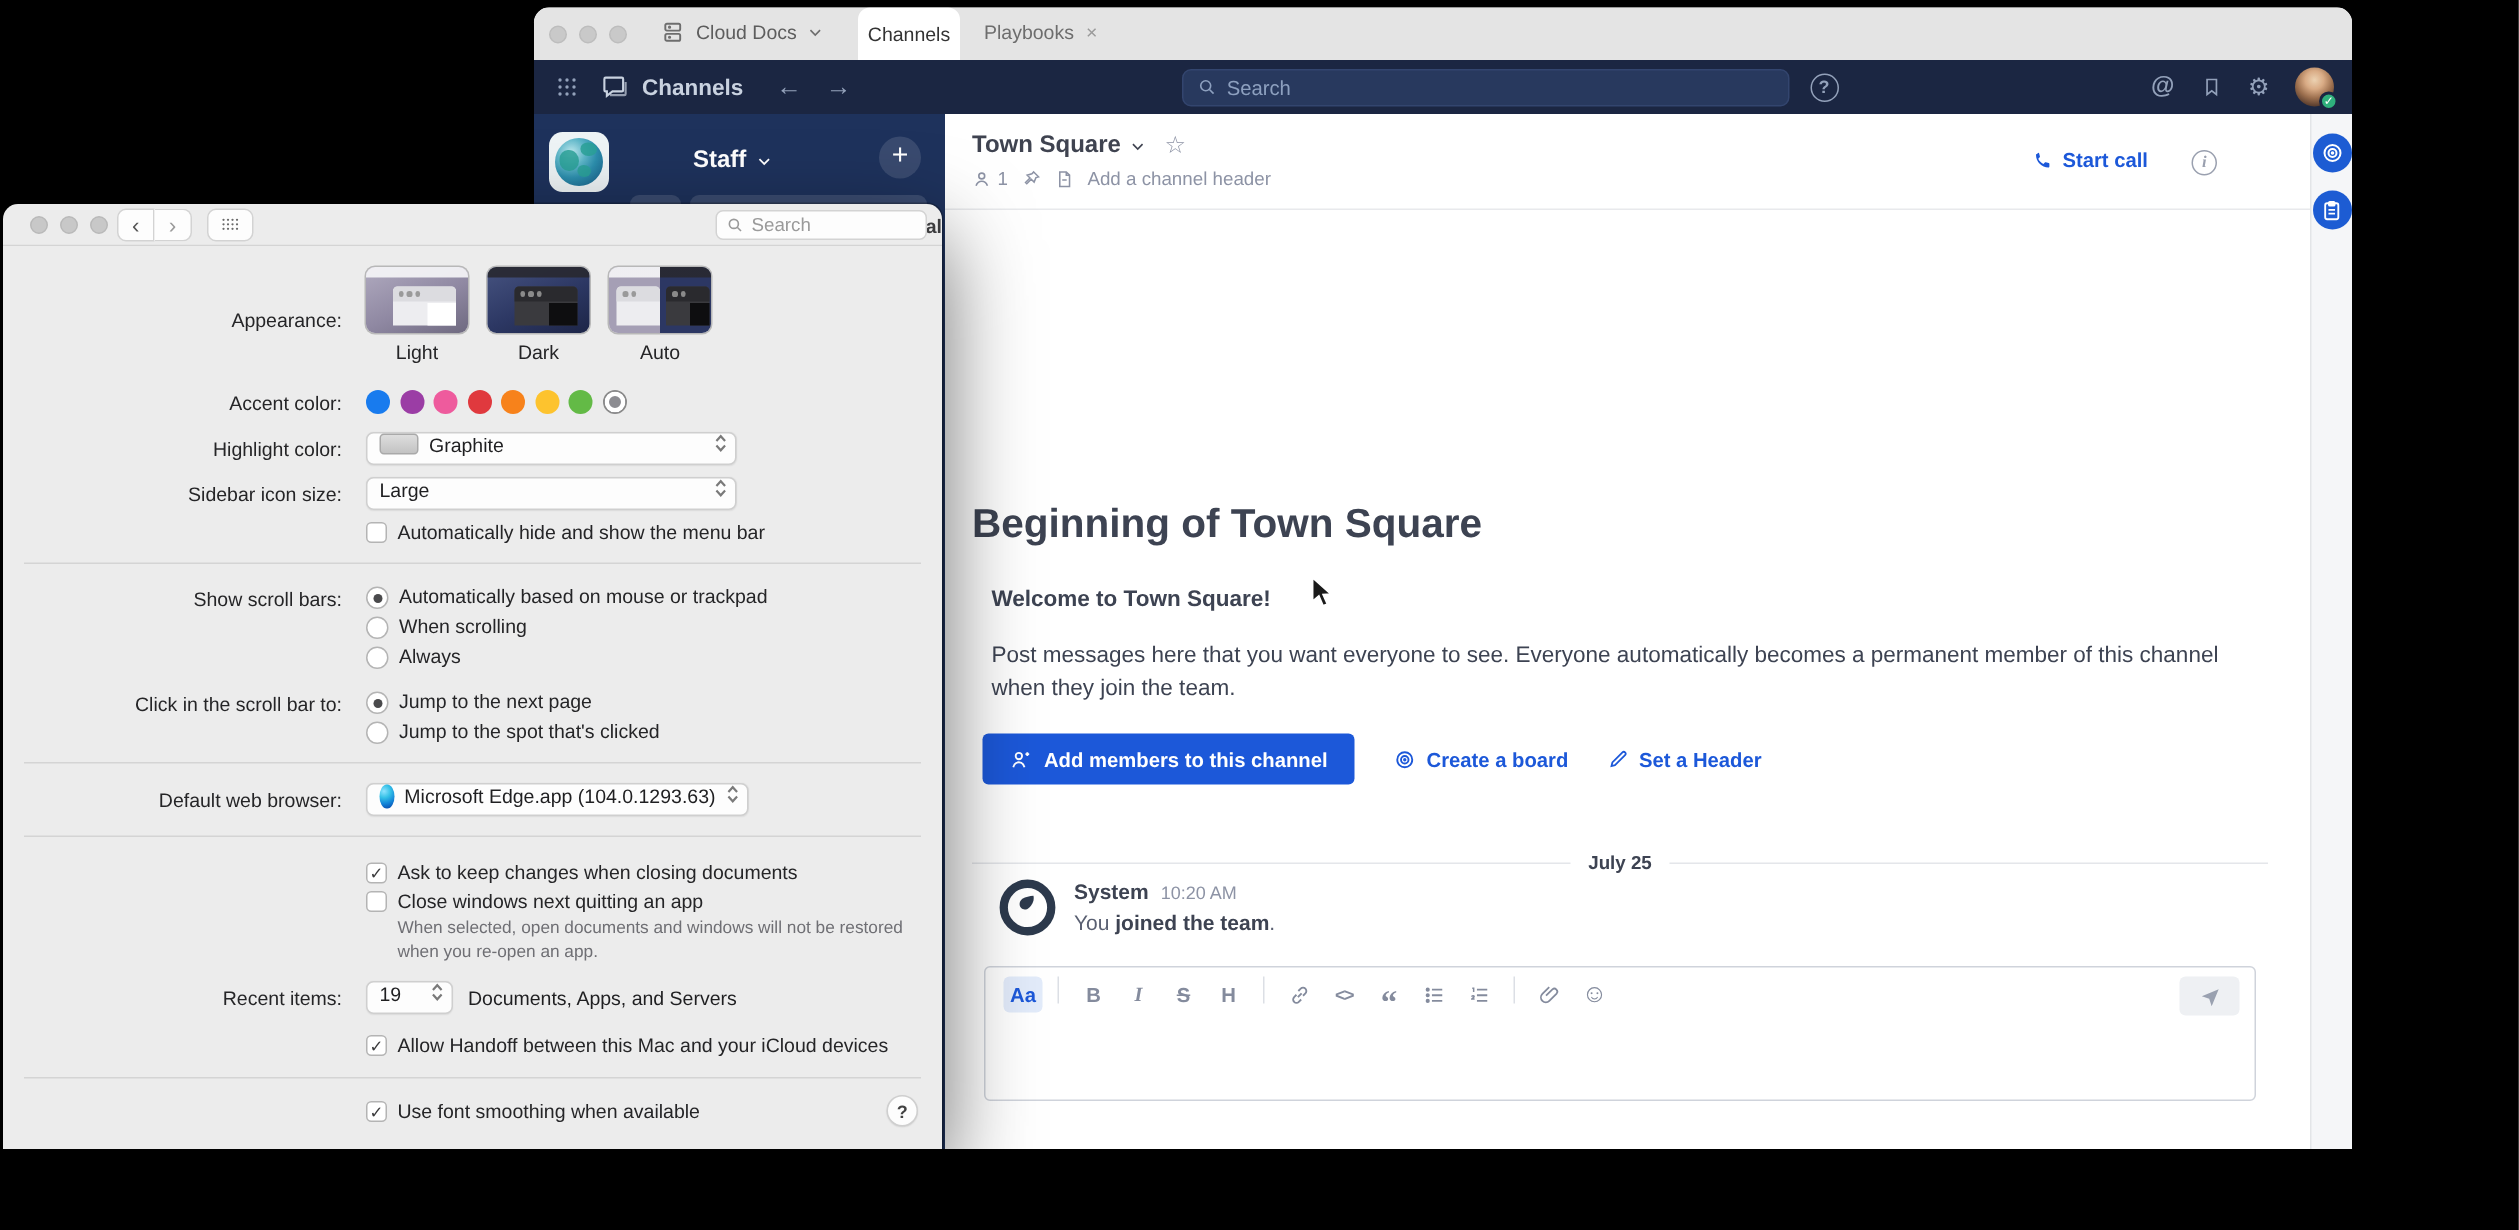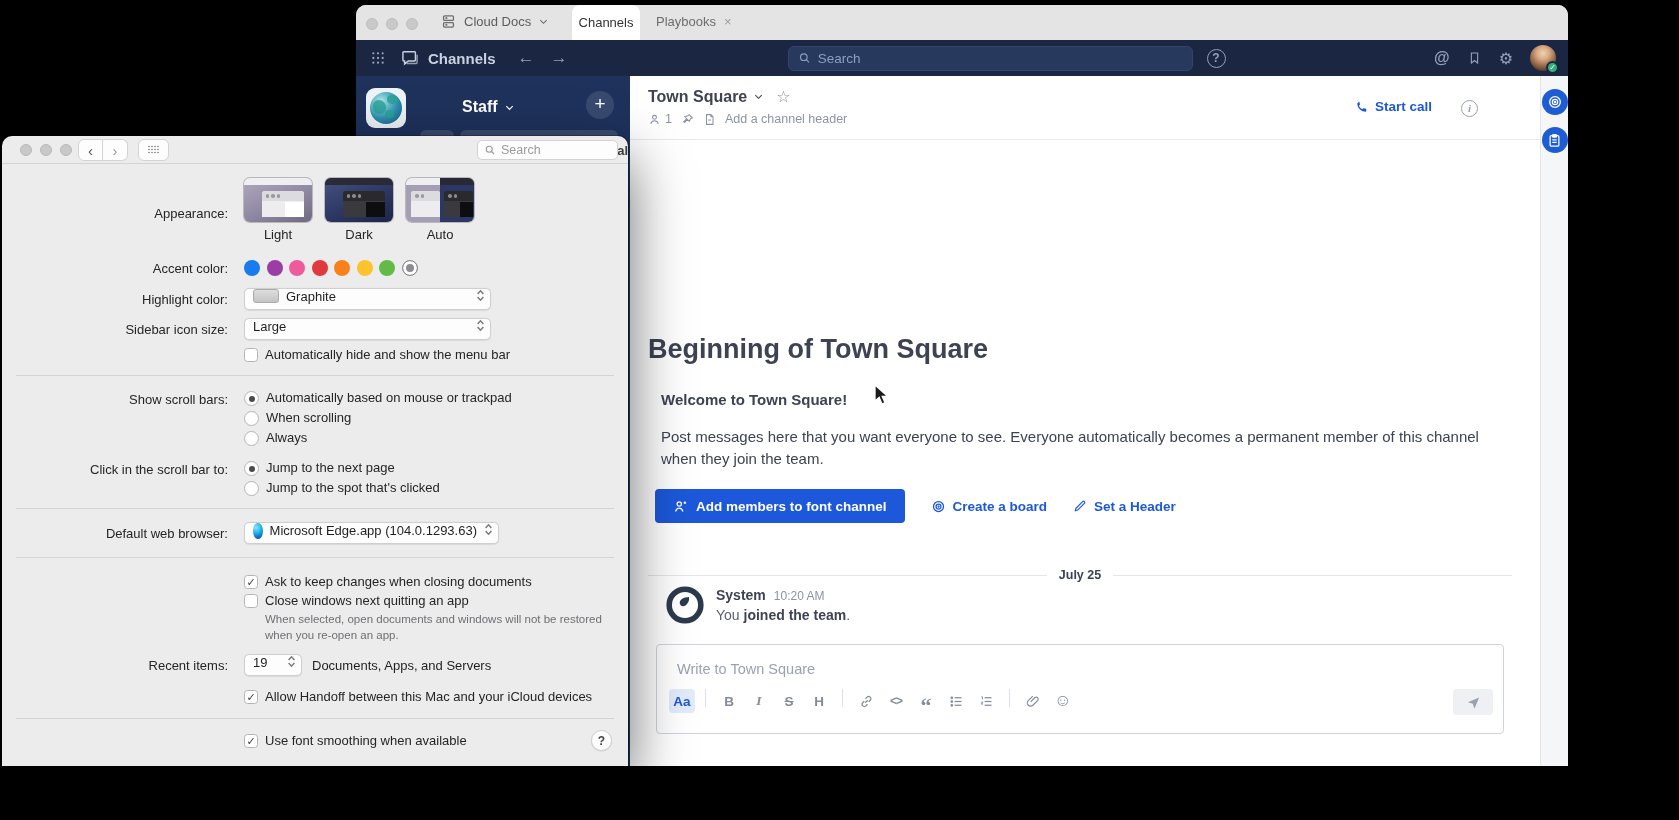--- a/index.html
+++ b/index.html
@@ -267,21 +267,21 @@
     <div class="intro-welcome abs" style="left:31px;top:315px;">Welcome to Town Square!</div>
     <div class="intro-body abs" style="left:31px;top:350px;">Post messages here that you want everyone to see. Everyone automatically becomes a permanent member of this channel when they join the team.</div>
     <div class="abs" style="left:25px;top:413px;display:flex;align-items:center;gap:26px;">
       <button class="btn-blue">
         <svg width="15" height="15" viewBox="0 0 24 24" fill="none" stroke="#fff" stroke-width="2">
             <circle cx="10" cy="8" r="3.4"></circle>
             <path d="M4 20c1.2-3.8 3.5-5.3 6-5.3s4.8 1.5 6 5.3"></path>
             <line x1="17" y1="6" x2="21" y2="6"></line>
             <line x1="19" y1="4" x2="19" y2="8"></line>
           </svg>
-        <span>Add members to font channel</span>
+        <span>Add members to this channel</span>
       </button>
       <button class="btn-ghost">
         <svg width="15" height="15" viewBox="0 0 24 24" fill="none" stroke="#1c58d9" stroke-width="2">
             <circle cx="12" cy="12" r="8"></circle>
             <circle cx="12" cy="12" r="4"></circle>
             <circle cx="12" cy="12" r="0.8" fill="#1c58d9"></circle>
           </svg>
         <span>Create a board</span>
       </button>
       <button class="btn-ghost">
@@ -303,21 +303,20 @@
           <path d="M29 14c1 4-1 7-3 9.5-2 2.4-5.5 3-7.5.8-2-2.3-1.3-5.8 1.2-7.6C22.2 14.9 26 14.2 29 14z" fill="#2d3a4d"></path>
         </svg>
         <div>
           <div><span class="msg-name">System</span><span class="msg-time">10:20 AM</span></div>
           <div class="msg-text" style="margin-top:3px;"><span>You </span><b>joined the team</b><span>.</span></div>
         </div>
       </div>
     </div>
 
     <div class="composer abs" style="left:26px;width:848px;top:568px;height:90px;">
-      <input placeholder="Write to Town Square" style="">
       <div class="fmt-bar">
         <span class="fmt-btn fmt-aa">Aa</span>
         <span class="fmt-sep"></span>
         <span class="fmt-btn" style="font-weight:800;">B</span>
         <span class="fmt-btn" style="font-style:italic;font-weight:700;font-family:'Liberation Serif',serif;">I</span>
         <span class="fmt-btn" style="text-decoration:line-through;font-weight:600;">S</span>
         <span class="fmt-btn" style="font-weight:700;">H</span>
         <span class="fmt-sep"></span>
         <span class="fmt-btn">
           <svg width="15" height="15" viewBox="0 0 24 24" fill="none" stroke="currentColor" stroke-width="2">

